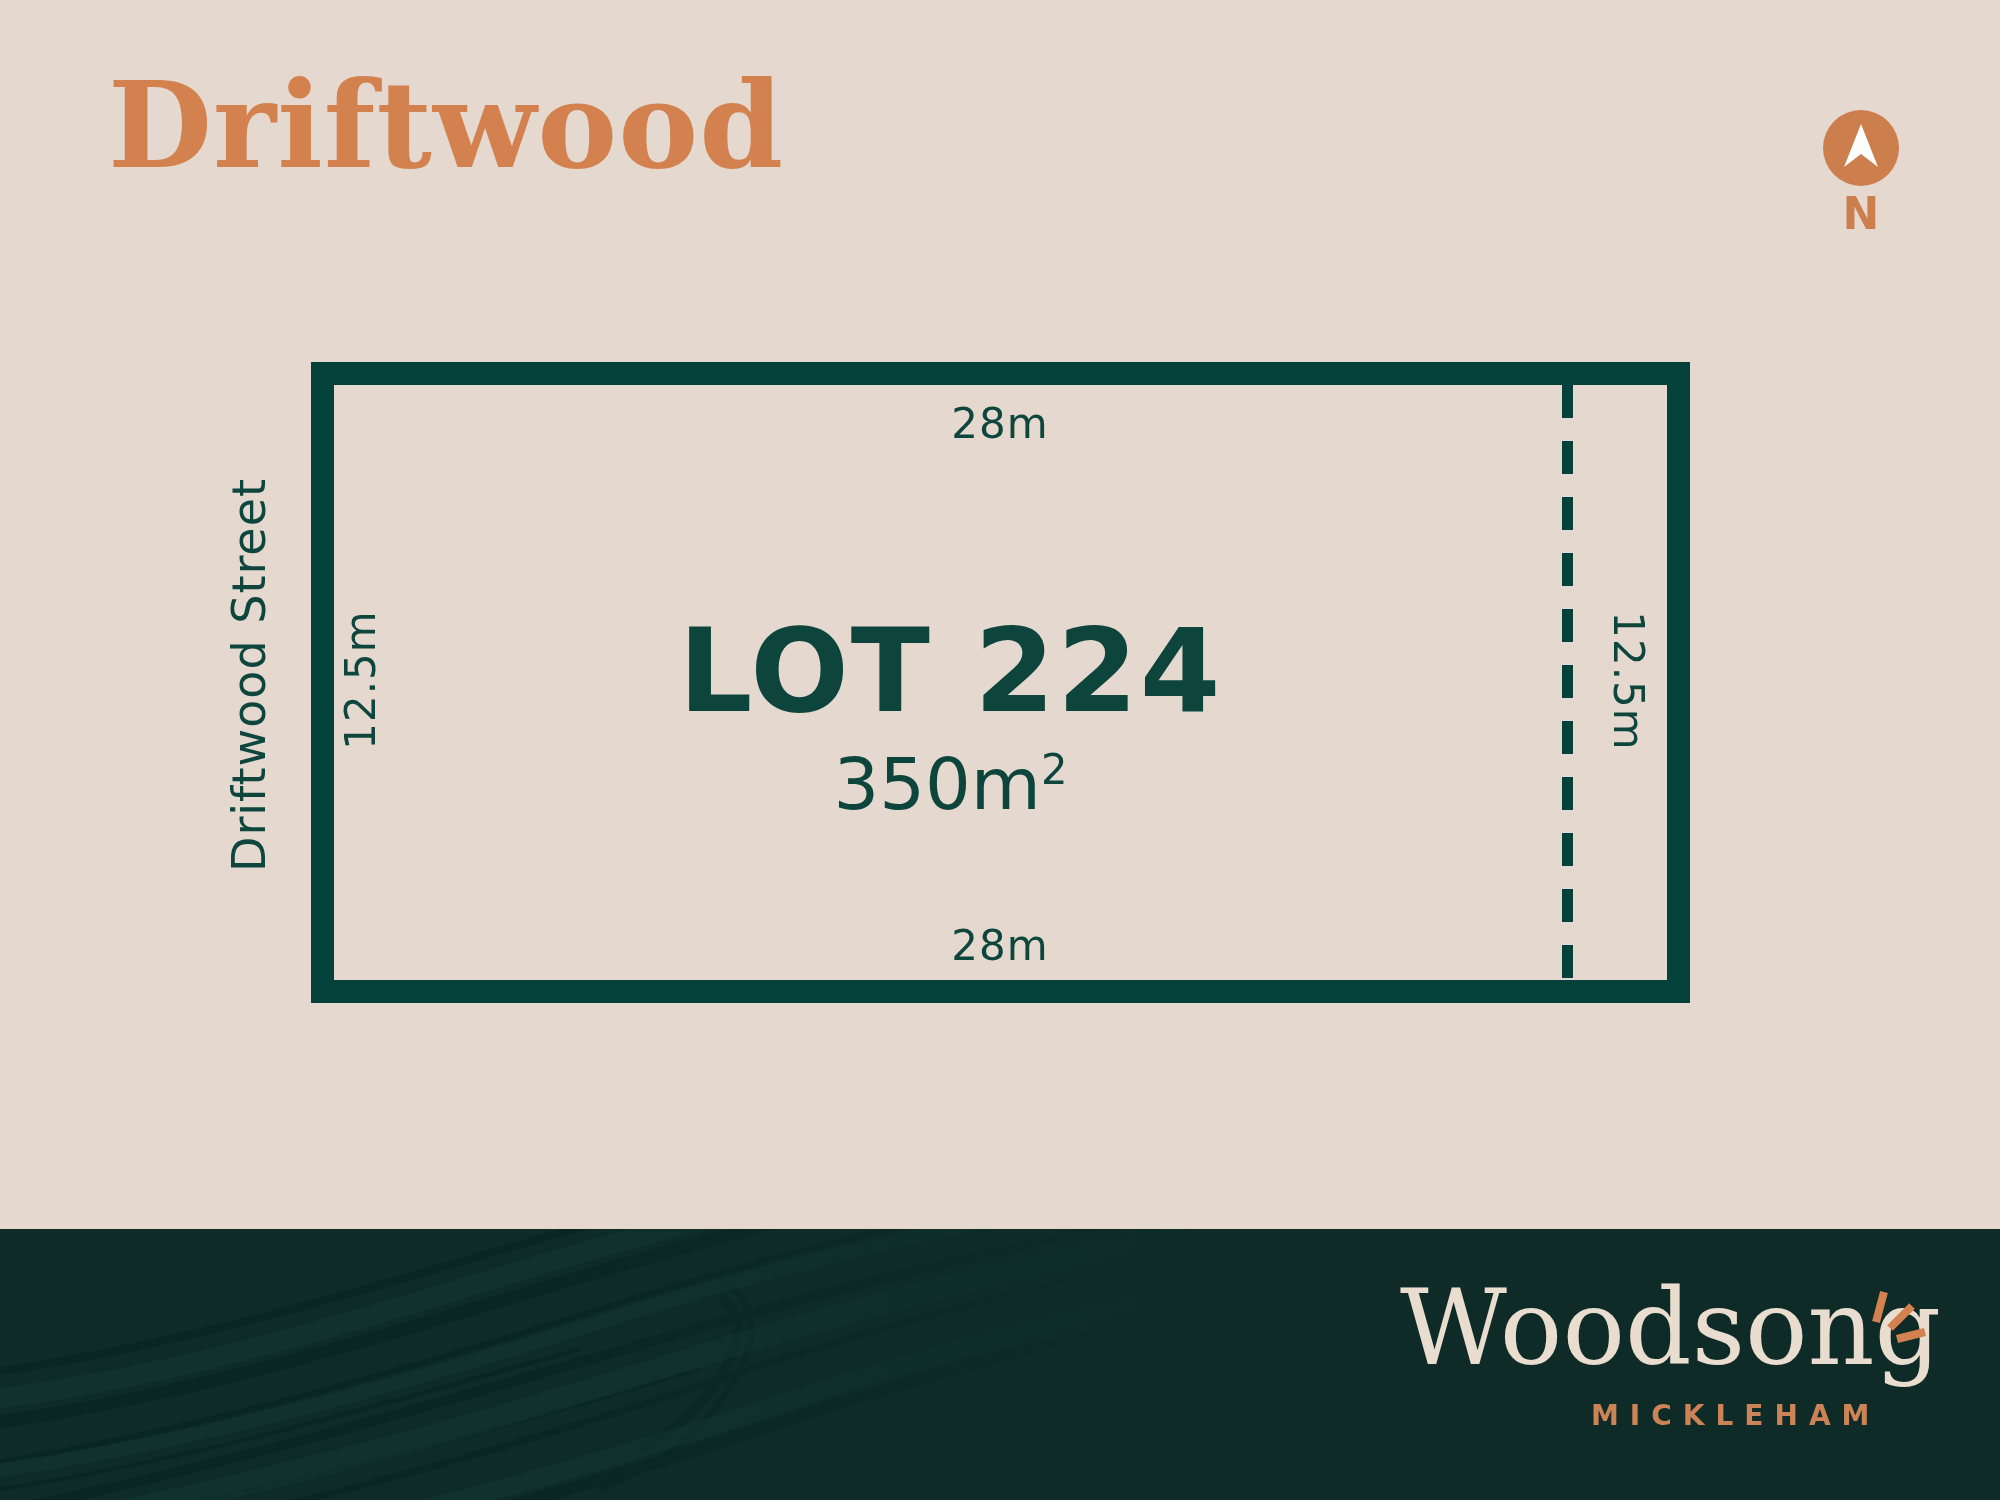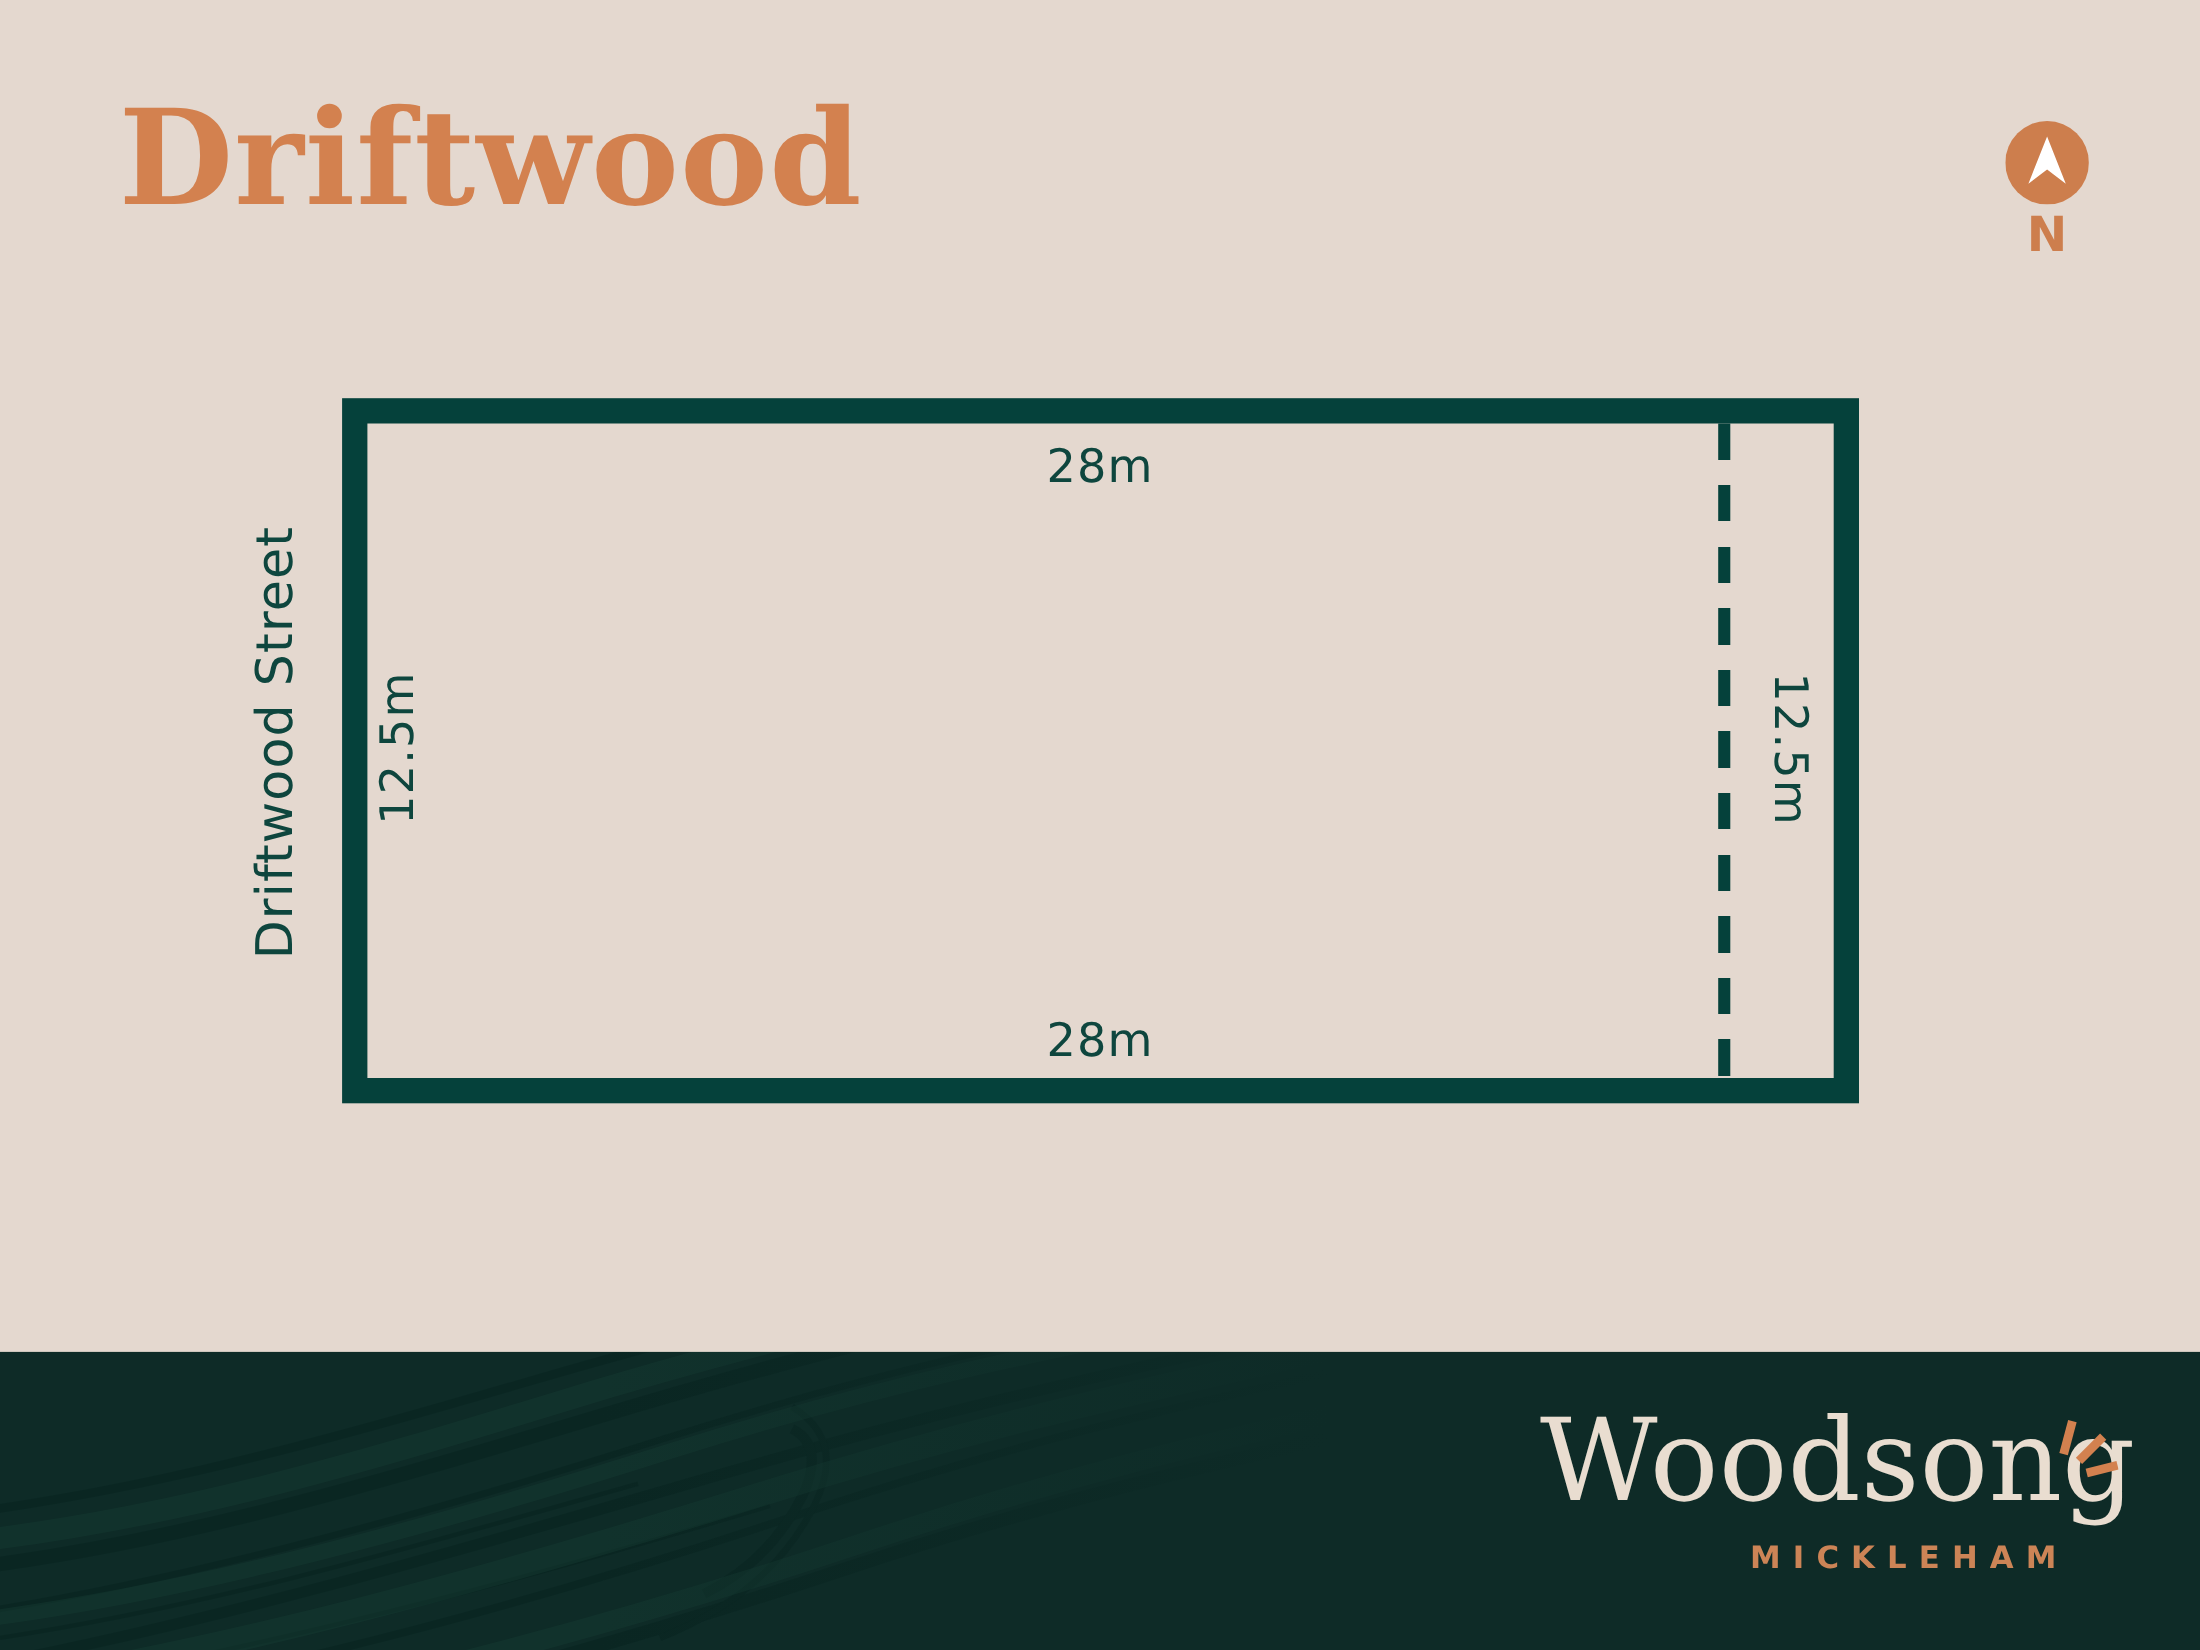--- a/index.html
+++ b/index.html
@@ -2,21 +2,21 @@
 <html><head>
 <meta charset="utf-8">
 <style>
   html,body{margin:0;padding:0;background:#e4d8cf;}
   #canvas{
     position:relative;width:2000px;height:1500px;overflow:hidden;
     background:#e4d8cf;font-family:"DejaVu Sans",sans-serif;
   }
   
   .title{
-    position:absolute;left:108px;top:81px;
+    position:absolute;left:108px;top:62px;
     font-family:"DejaVu Serif",serif;font-weight:700;
     font-size:120px;line-height:1.05;color:#d3814f;letter-spacing:1px;
   }
   .compass{position:absolute;left:1823px;top:110px;width:76px;text-align:center;}
   .compass-n{
     margin-top:2px;font-size:44px;font-weight:700;color:#cd7e4d;line-height:1;
   }
   
   .plot{
     position:absolute;left:311px;top:362px;width:1379px;height:641px;
@@ -79,20 +79,24 @@
   <div class="street-label">Driftwood Street</div>
 
   <div class="plot"></div>
   <div class="dash-line"></div>
 
   <div class="dim dim-top">28m</div>
   <div class="dim dim-bottom">28m</div>
   <div class="dim dim-left">12.5m</div>
   <div class="dim dim-right">12.5m</div>
 
+  <div class="lot-text">
+    <div class="lot-name">LOT 224</div>
+    <div class="lot-area"><span>350m</span><sup>2</sup></div>
+  </div>
 
   <div class="footer">
     <svg class="texture" width="1210" height="271" viewBox="0 0 1210 271">
       <g fill="none" stroke="#0a2622" opacity="0.85">
         <path d="M-40 290 C 180 250, 420 180, 660 110 S 1060 10, 1230 -30" stroke-width="10"></path>
         <path d="M-40 240 C 160 210, 380 150, 600 80 S 980 -20, 1180 -60" stroke-width="6"></path>
         <path d="M-60 200 C 140 180, 340 120, 540 60 S 900 -40, 1100 -80" stroke-width="13"></path>
         <path d="M-40 340 C 220 300, 480 230, 720 150 S 1120 40, 1290 0" stroke-width="7"></path>
         <path d="M-20 390 C 260 350, 520 280, 760 200 S 1160 90, 1330 50" stroke-width="12"></path>
         <path d="M-60 150 C 120 130, 300 80, 470 30 S 800 -60, 980 -100" stroke-width="8"></path>

